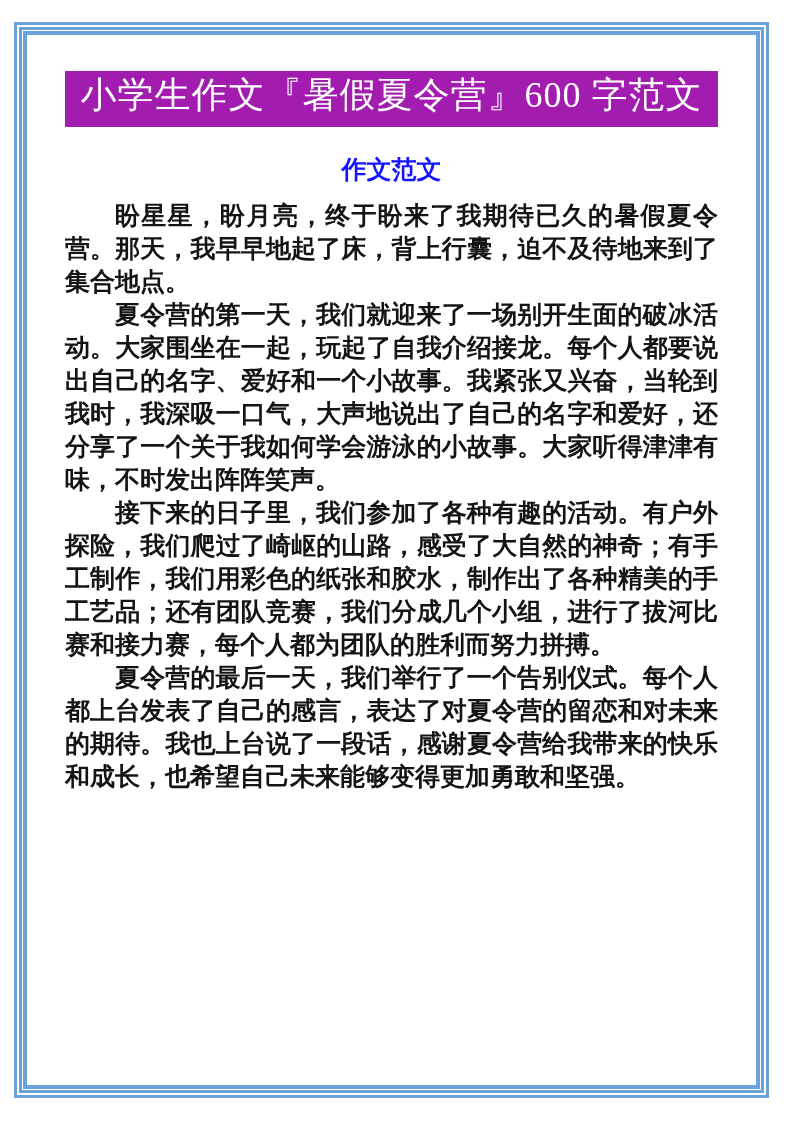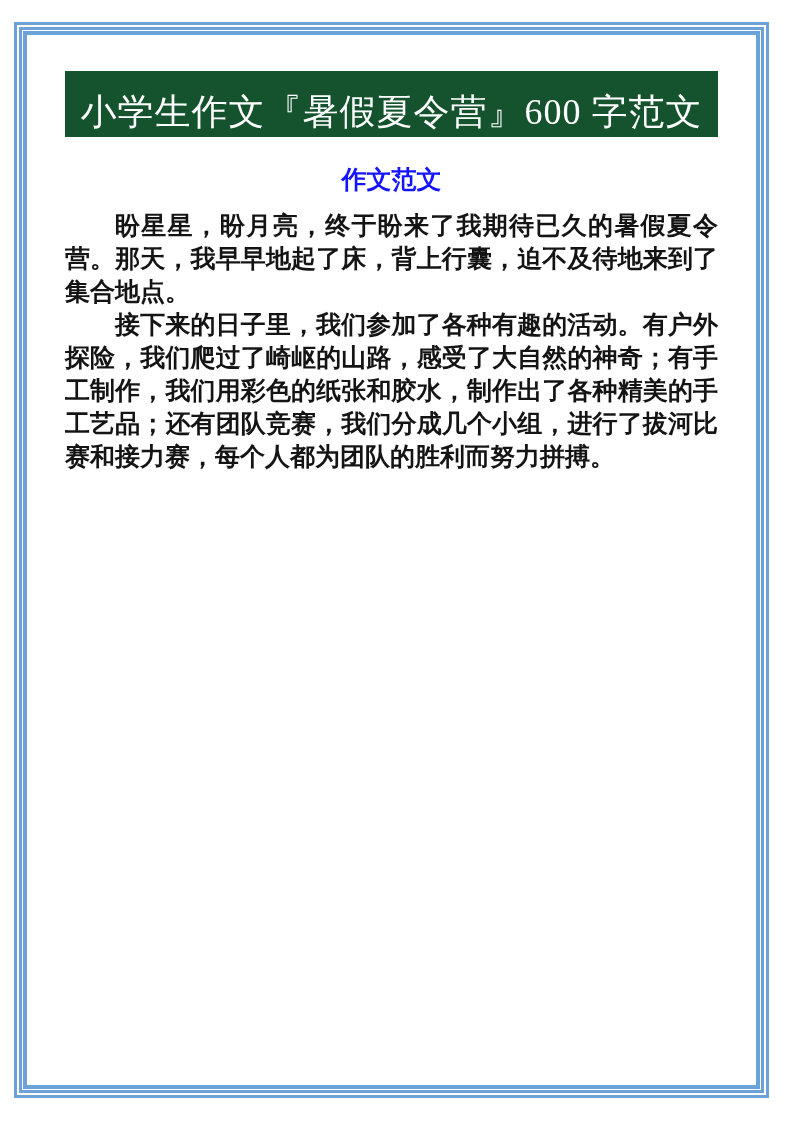--- a/index.html
+++ b/index.html
@@ -33,24 +33,24 @@
     inset: 1px;
     border: 4px solid #6ba3d8;
   }
   .content {
     position: absolute;
     inset: 0;
     padding: 36px 38px 0 38px;
     box-sizing: border-box;
   }
   .banner {
-    background: #14532d;
-    height: 66px;
+    background: #a21caf;
+    height: 56px;
     display: flex;
-    align-items: flex-end;
+    align-items: flex-start;
     justify-content: center;
   }
   .banner h1 {
     margin: 0;
     color: #ffffff;
     font-family: "Liberation Serif", serif;
     font-weight: normal;
     font-size: 36px;
     letter-spacing: 1px;
     white-space: nowrap;
@@ -85,19 +85,21 @@
       <div class="content">
 
         <div class="banner">
           <h1>小学生作文『暑假夏令营』600 字范文</h1>
         </div>
 
         <div class="subtitle">作文范文</div>
 
         <div class="essay">
           <p>盼星星，盼月亮，终于盼来了我期待已久的暑假夏令营。那天，我早早地起了床，背上行囊，迫不及待地来到了集合地点。</p>
+          <p>夏令营的第一天，我们就迎来了一场别开生面的破冰活动。大家围坐在一起，玩起了自我介绍接龙。每个人都要说出自己的名字、爱好和一个小故事。我紧张又兴奋，当轮到我时，我深吸一口气，大声地说出了自己的名字和爱好，还分享了一个关于我如何学会游泳的小故事。大家听得津津有味，不时发出阵阵笑声。</p>
           <p>接下来的日子里，我们参加了各种有趣的活动。有户外探险，我们爬过了崎岖的山路，感受了大自然的神奇；有手工制作，我们用彩色的纸张和胶水，制作出了各种精美的手工艺品；还有团队竞赛，我们分成几个小组，进行了拔河比赛和接力赛，每个人都为团队的胜利而努力拼搏。</p>
+          <p>夏令营的最后一天，我们举行了一个告别仪式。每个人都上台发表了自己的感言，表达了对夏令营的留恋和对未来的期待。我也上台说了一段话，感谢夏令营给我带来的快乐和成长，也希望自己未来能够变得更加勇敢和坚强。</p>
         </div>
 
       </div>
     </div>
   </div>
 </div>
 
 </body></html>

